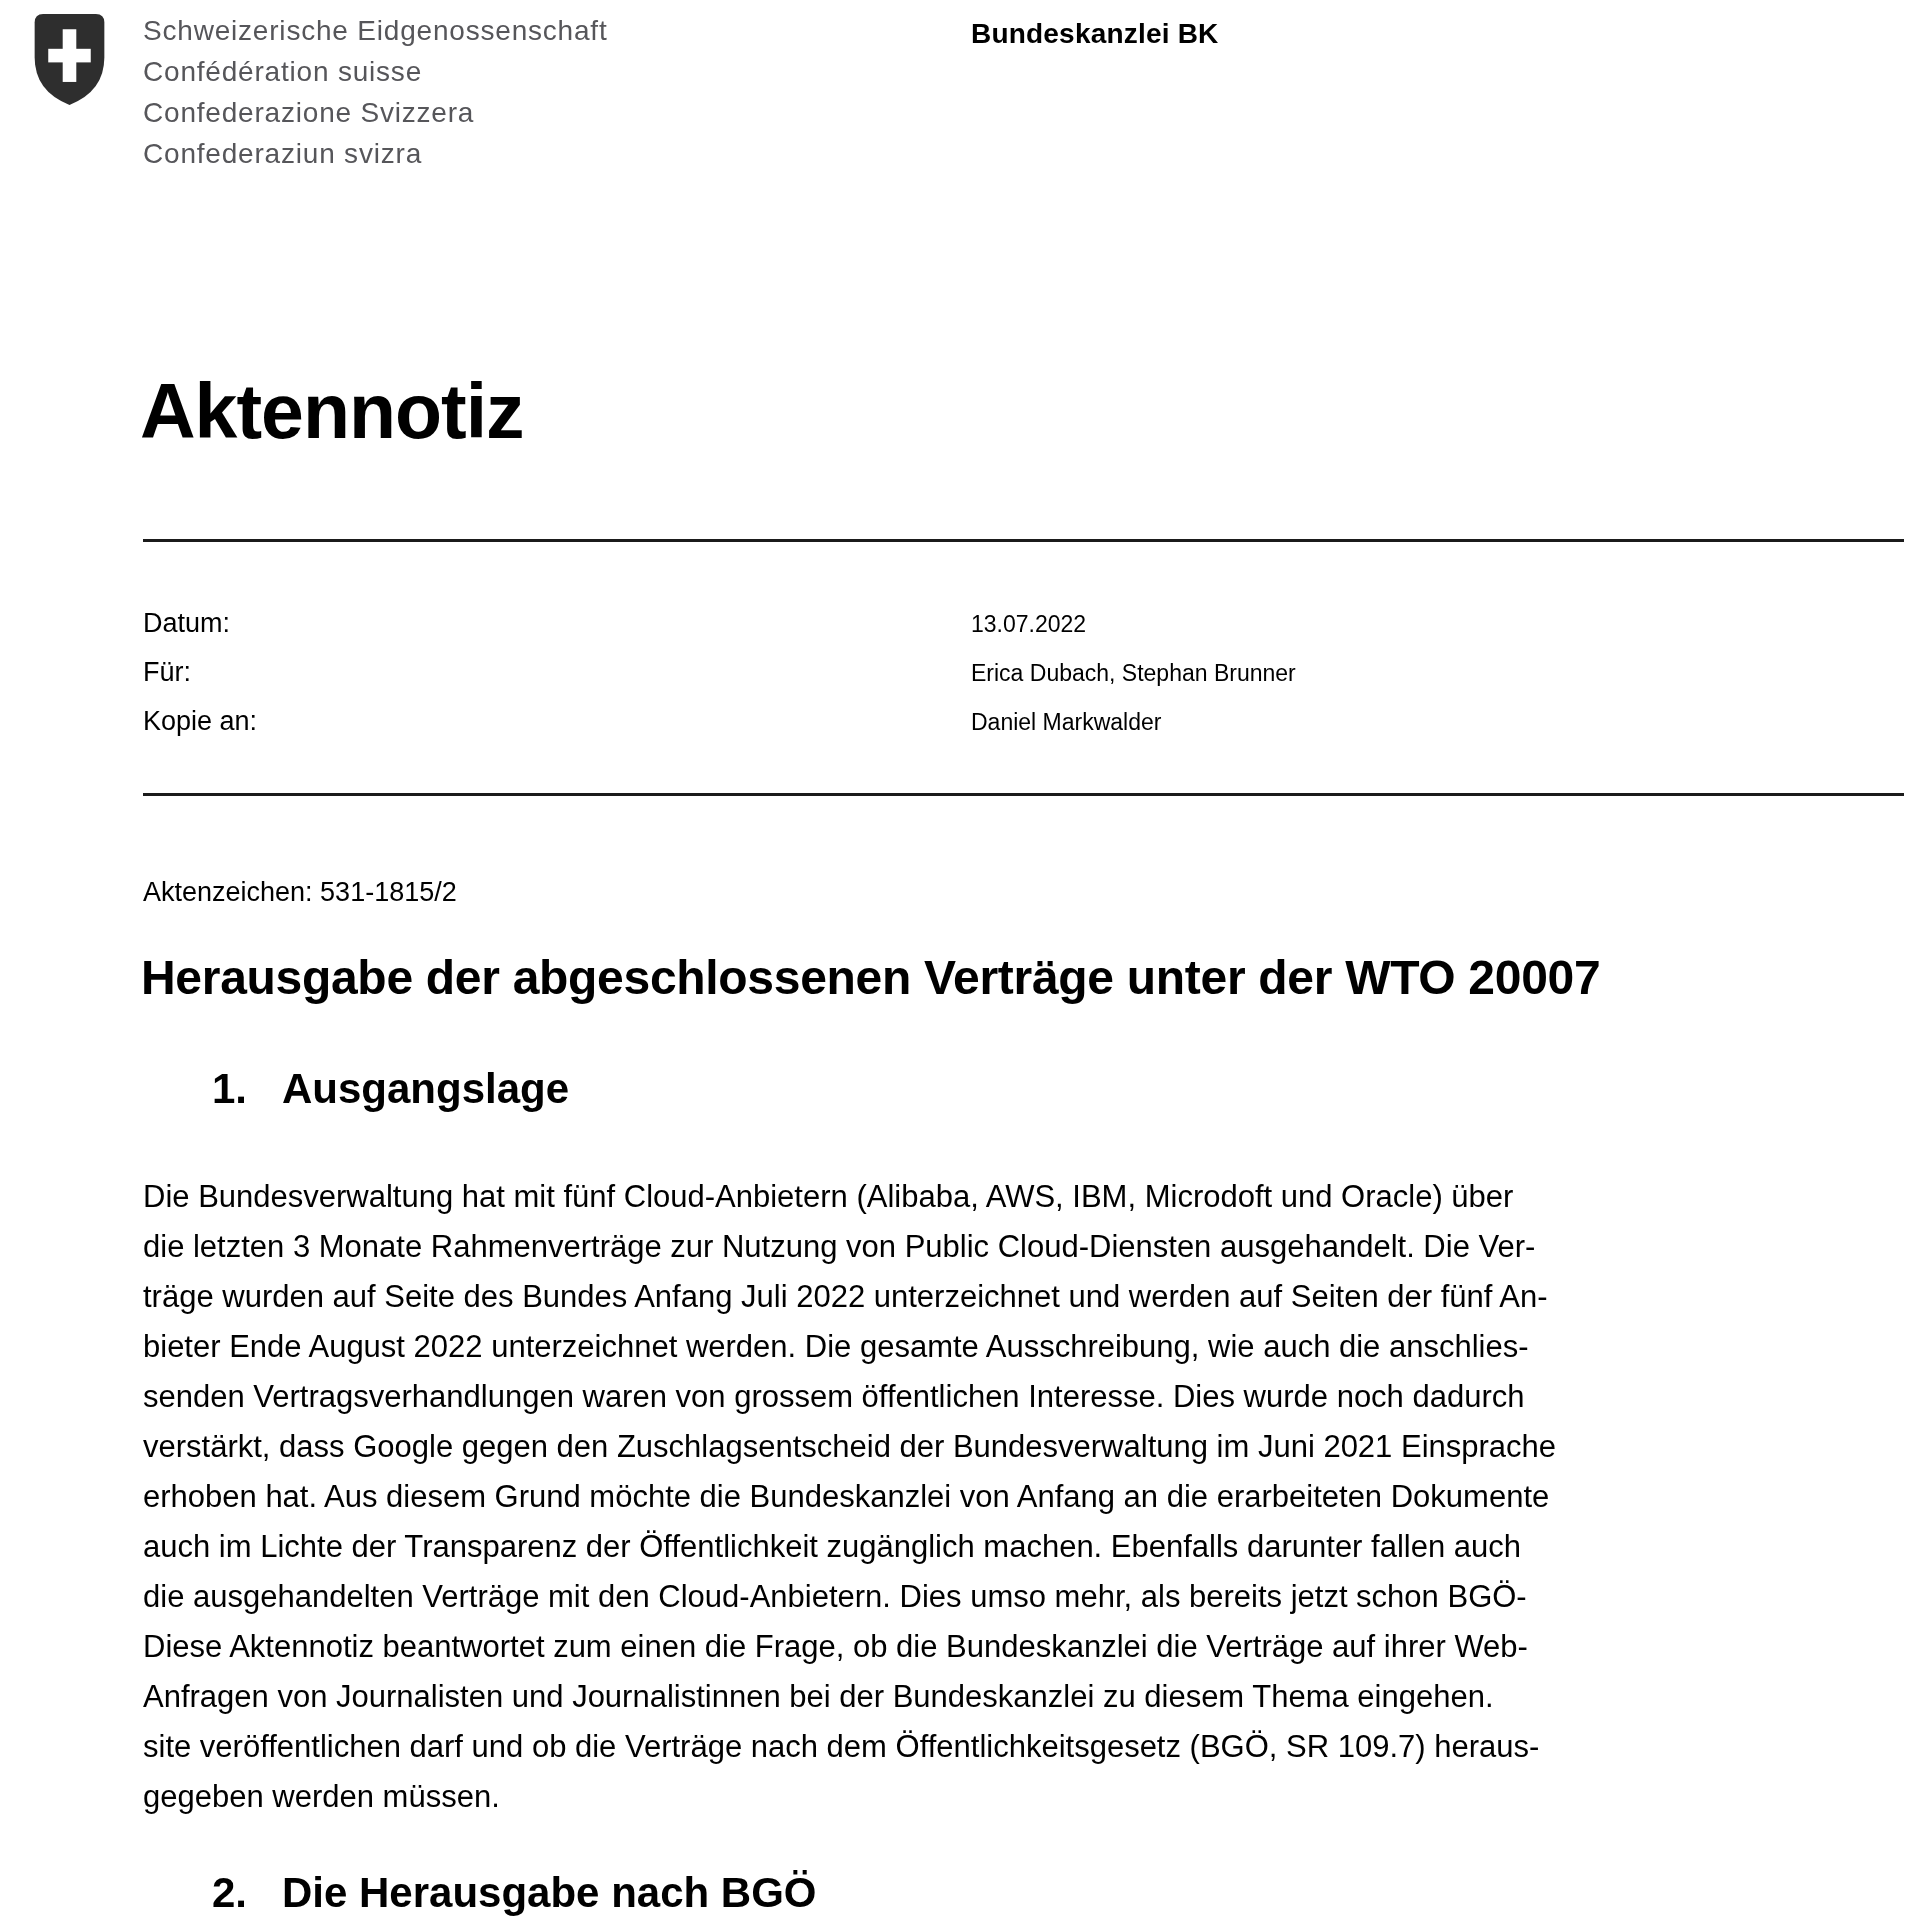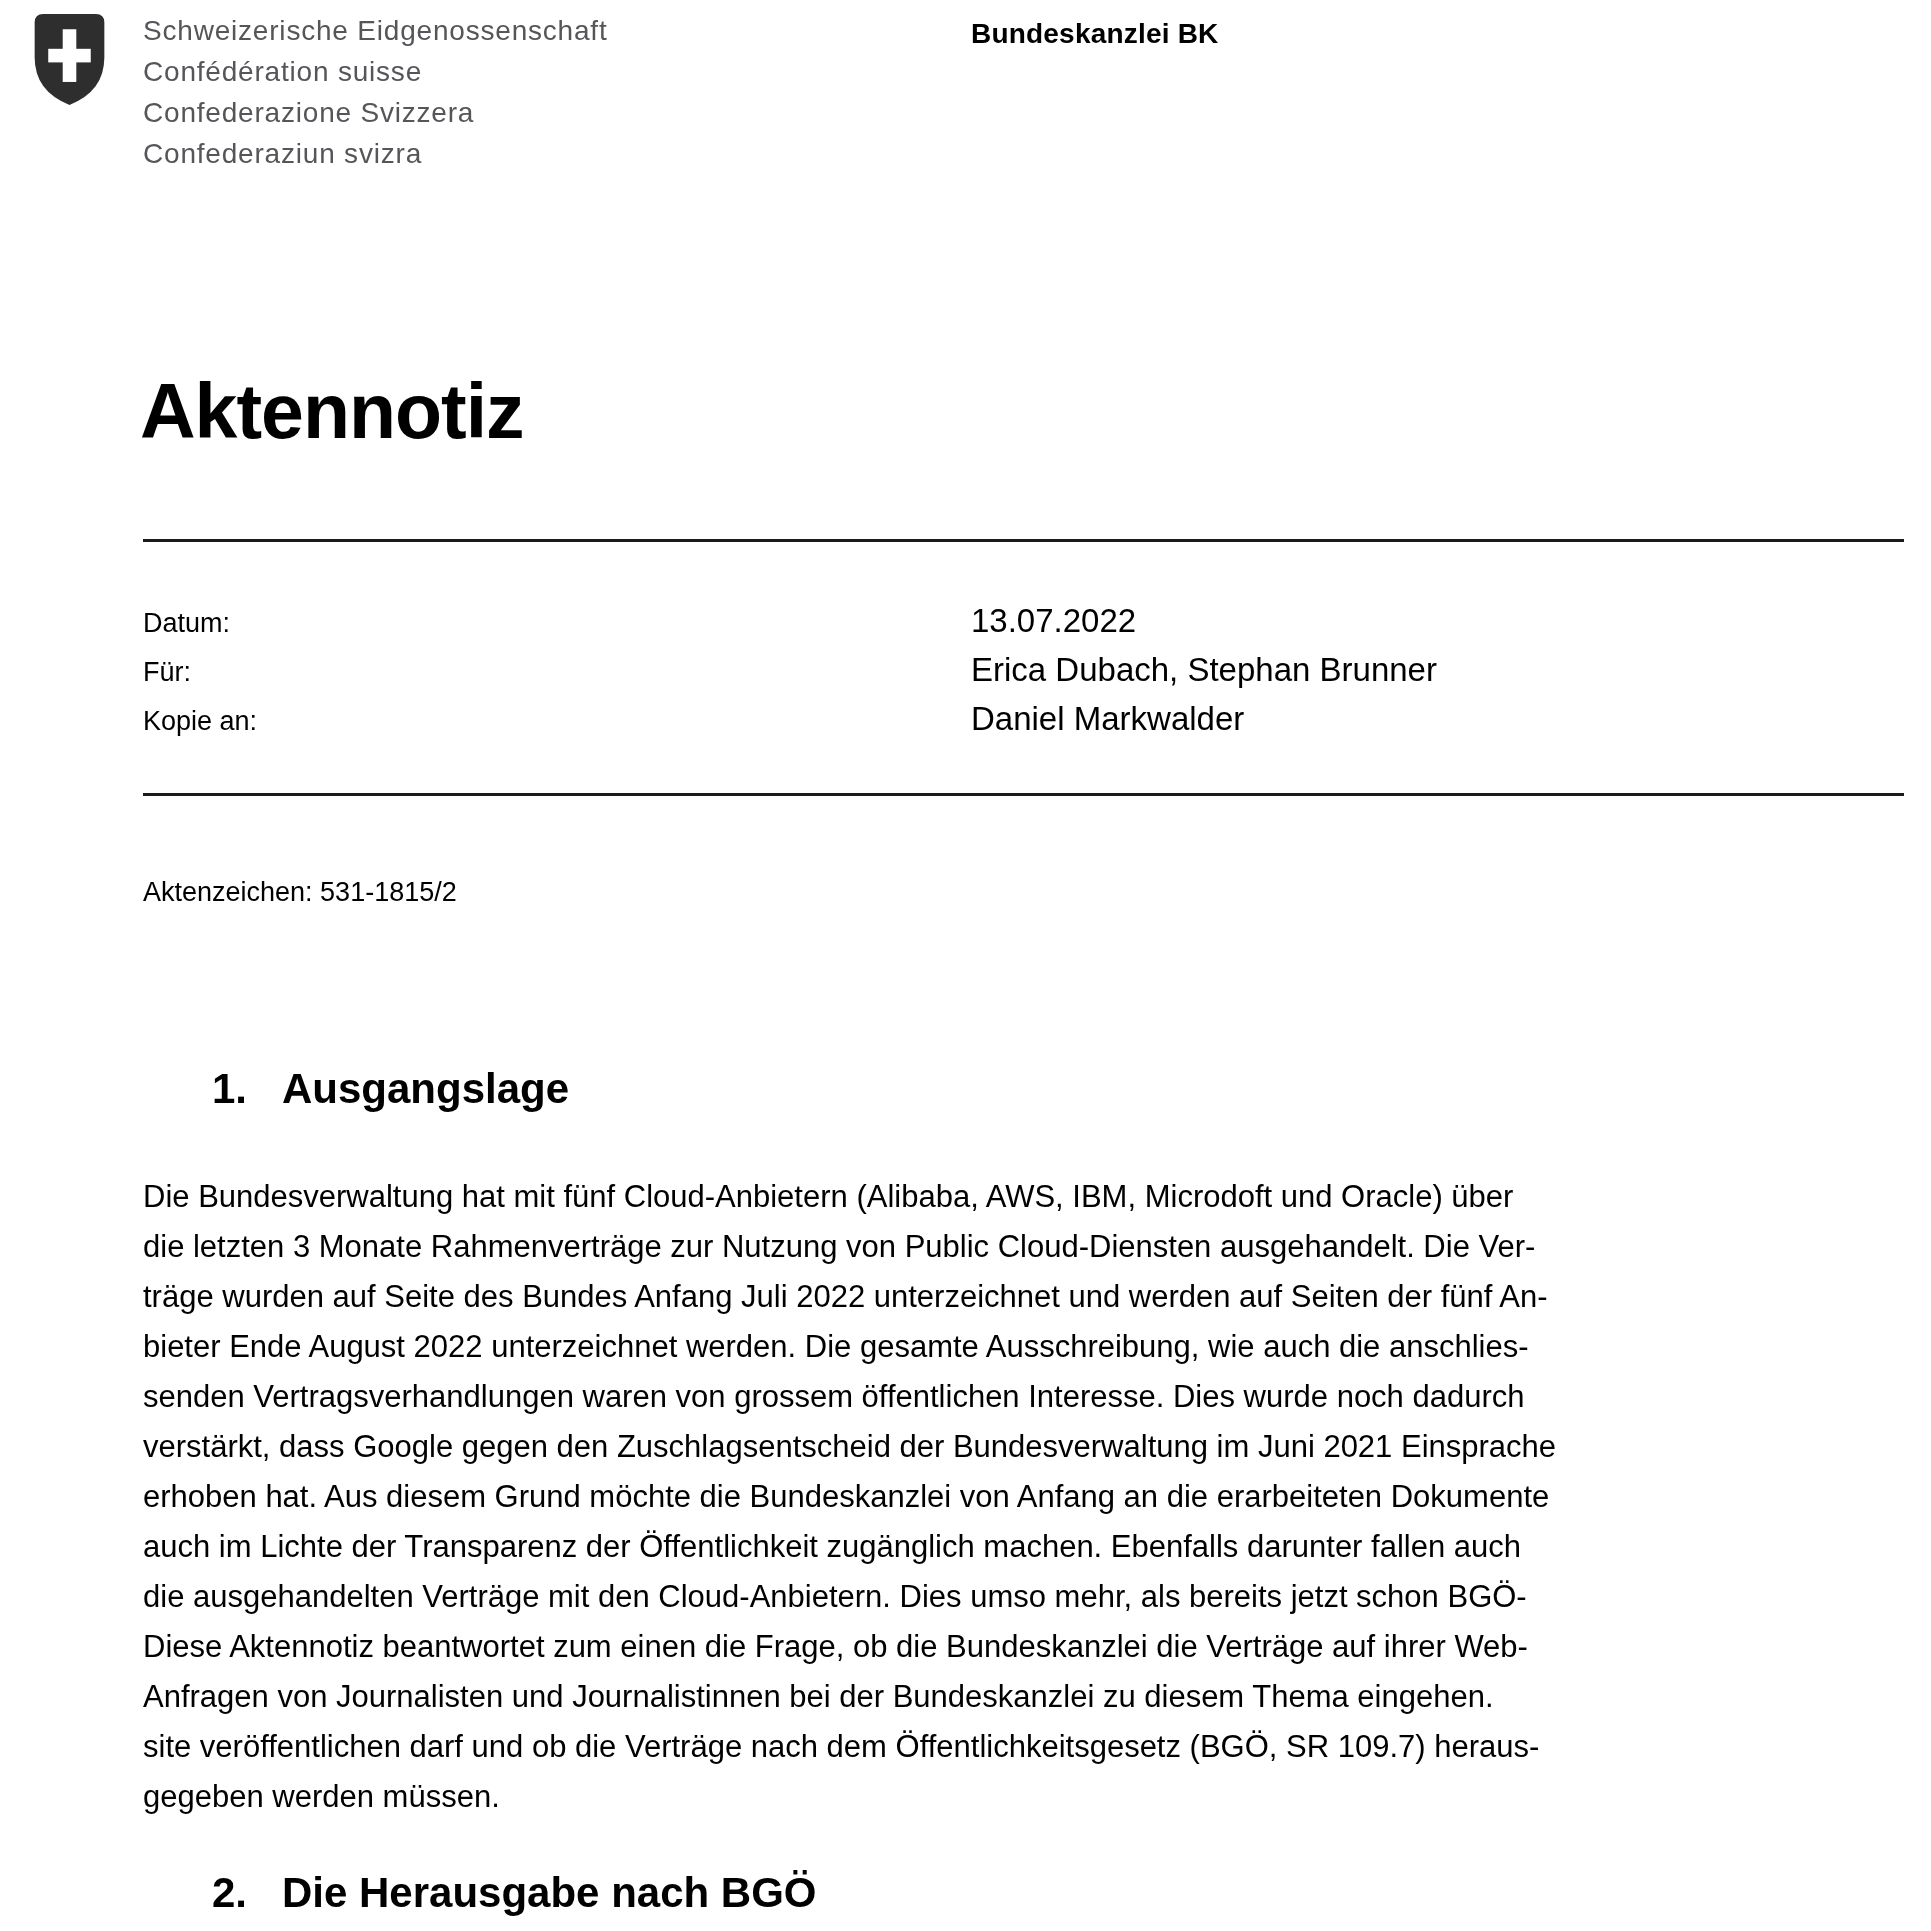--- a/index.html
+++ b/index.html
@@ -34,21 +34,21 @@
 
   
   .rule { position:absolute; left:143px; right:27px; height:2.9px; background:#1b1b1b; }
   .rule-1 { top:539px; }
   .rule-2 { top:793px; }
 
   
   .meta { position:absolute; left:143px; top:580px; }
   .meta-row { display:flex; align-items:baseline; height:49px; }
   .meta-label { width:828px; font-size:27px;margin-top:28px; }
-  .meta-value { font-size:33px;text-align:center; }
+  .meta-value { font-size:23px;text-align:center; }
 
   
   .reference { position:absolute; left:143px; top:877px; font-size:27px; }
 
   
   .subject {
     position:absolute; left:141px; top:950px;
     font-size:48px; font-weight:700; letter-spacing:-0.3px;
     white-space:nowrap;
   }
@@ -99,20 +99,21 @@
     <div class="meta-row">
       <span class="meta-label">Kopie an:</span>
       <span class="meta-value">Daniel Markwalder</span>
     </div>
   </div>
 
   <div class="rule rule-2"></div>
 
   <div class="reference">Aktenzeichen: 531-1815/2</div>
 
+  <div class="subject">Herausgabe der abgeschlossenen Verträge unter der WTO 20007</div>
 
   <div class="section section-1">
     <span class="num">1.</span>
     <span>Ausgangslage</span>
   </div>
 
   <div class="body">
     <div class="bl">Die Bundesverwaltung hat mit fünf Cloud-Anbietern (Alibaba, AWS, IBM, Microdoft und Oracle) über</div>
     <div class="bl">die letzten 3 Monate Rahmenverträge zur Nutzung von Public Cloud-Diensten ausgehandelt. Die Ver-</div>
     <div class="bl">träge wurden auf Seite des Bundes Anfang Juli 2022 unterzeichnet und werden auf Seiten der fünf An-</div>

